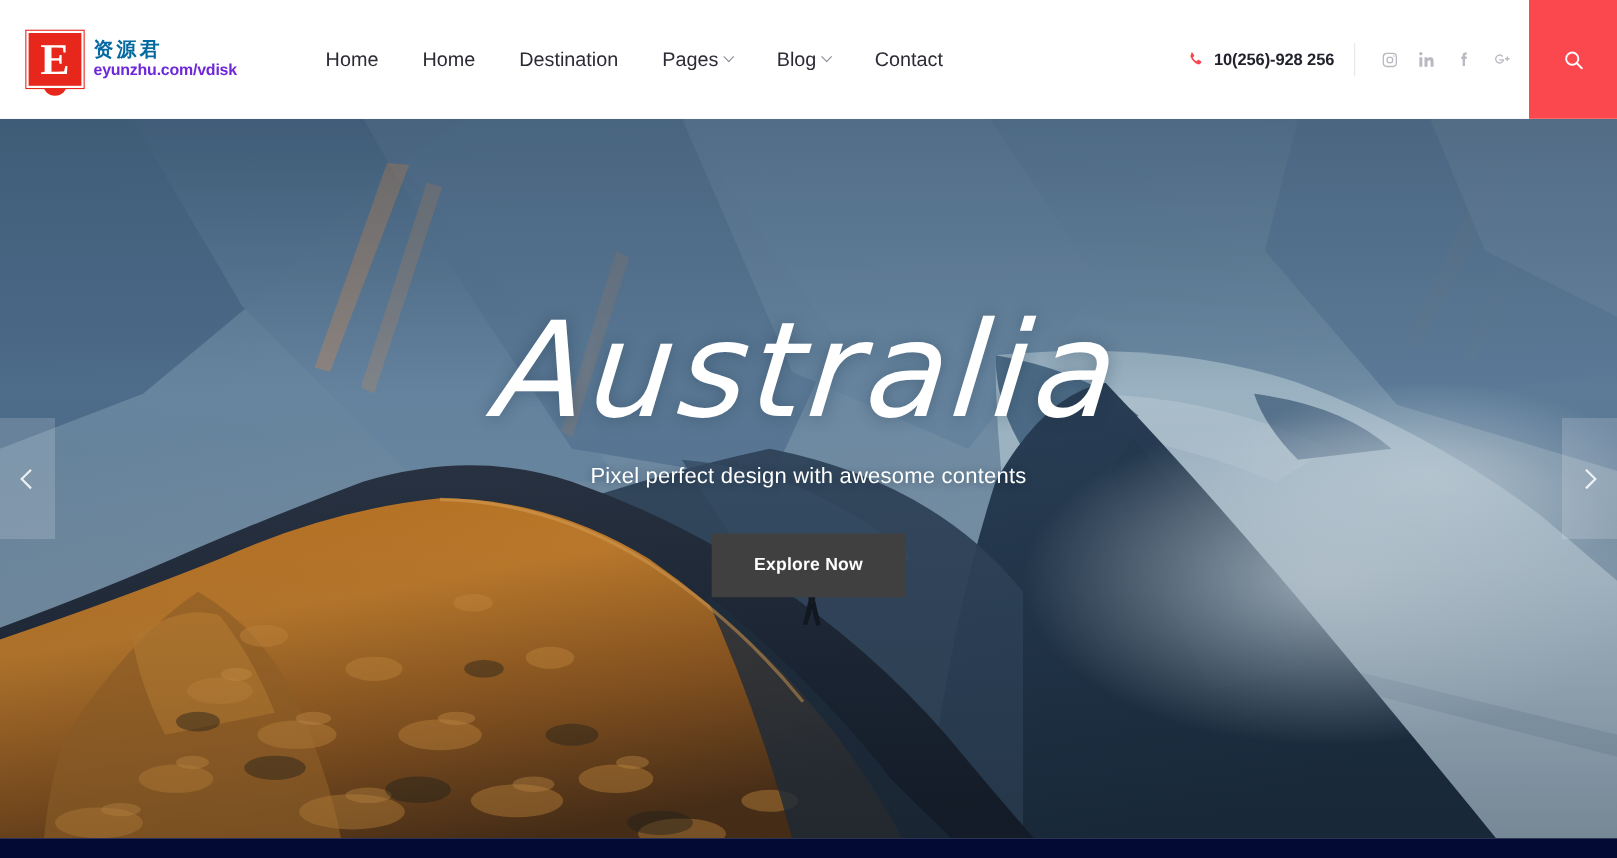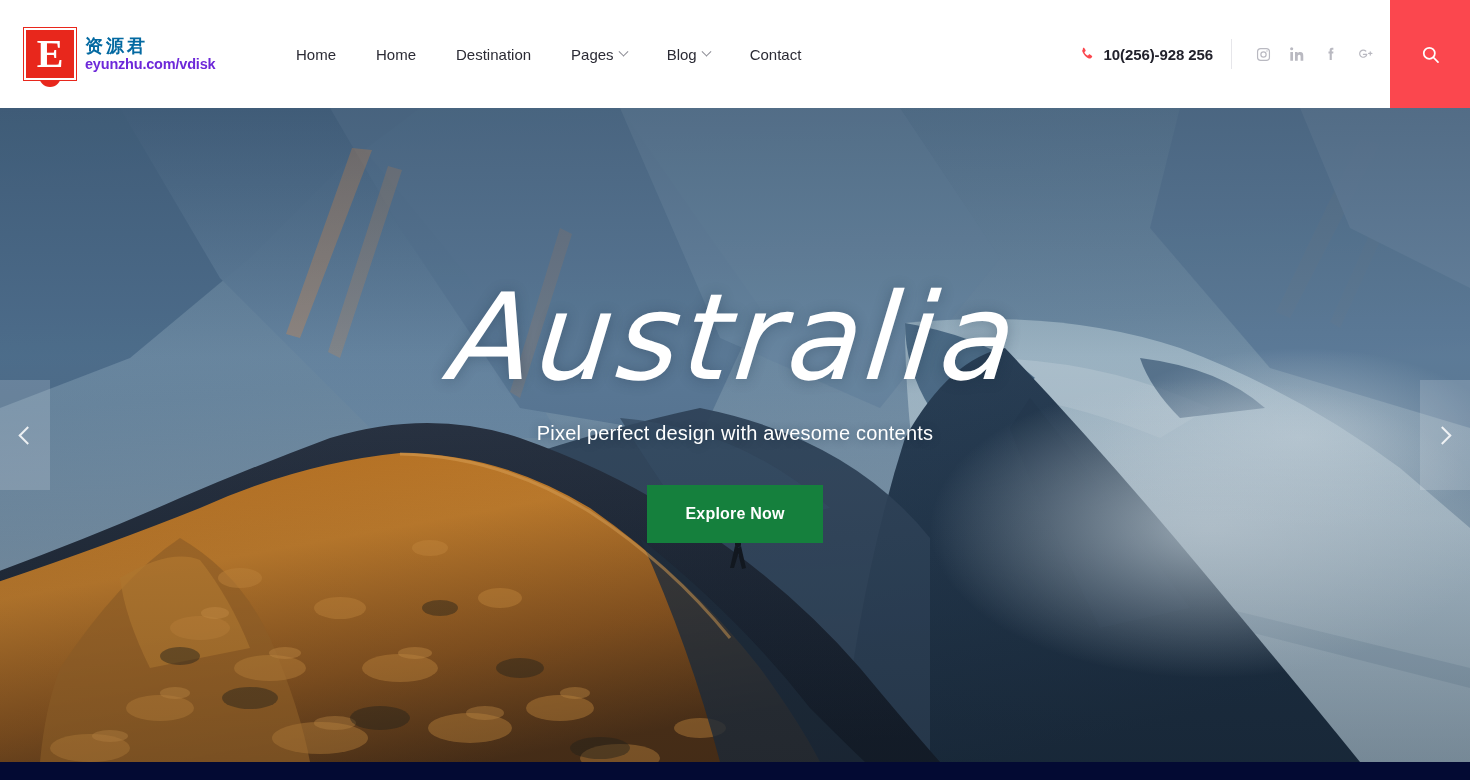--- a/index.html
+++ b/index.html
@@ -69,21 +69,21 @@
     margin-top:1px;
     letter-spacing:-0.2px;
   }
 
   .nav {
     display:flex; align-items:center;
     margin-left:42px;
     gap:0px;
   }
   .nav-item {
-    font-size:15px;
+    font-size:18px;
     color:#2b2b35;
     padding:8px 20px;
     cursor:pointer;
     white-space:nowrap;
     display:flex; align-items:center;
     gap:6px;
   }
   .chev-down {
     display:inline-block;
     width:7px; height:7px;
@@ -166,21 +166,21 @@
   .hero-sub {
     font-size:20px;
     color:#ffffff;
     margin-top:24px;
     letter-spacing:0.2px;
     text-shadow:0 1px 8px rgba(20,40,60,0.40);
     white-space:nowrap;
   }
   .hero-cta {
     margin-top:40px;
-    background:#15803d;
+    background:#404040;
     color:#ffffff;
     font-size:16px;
     font-weight:bold;
     border:none;
     padding:0 36px;
     height:58px;
     min-width:176px;
     cursor:pointer;
     letter-spacing:0.2px;
     font-family:"Liberation Sans", sans-serif;

